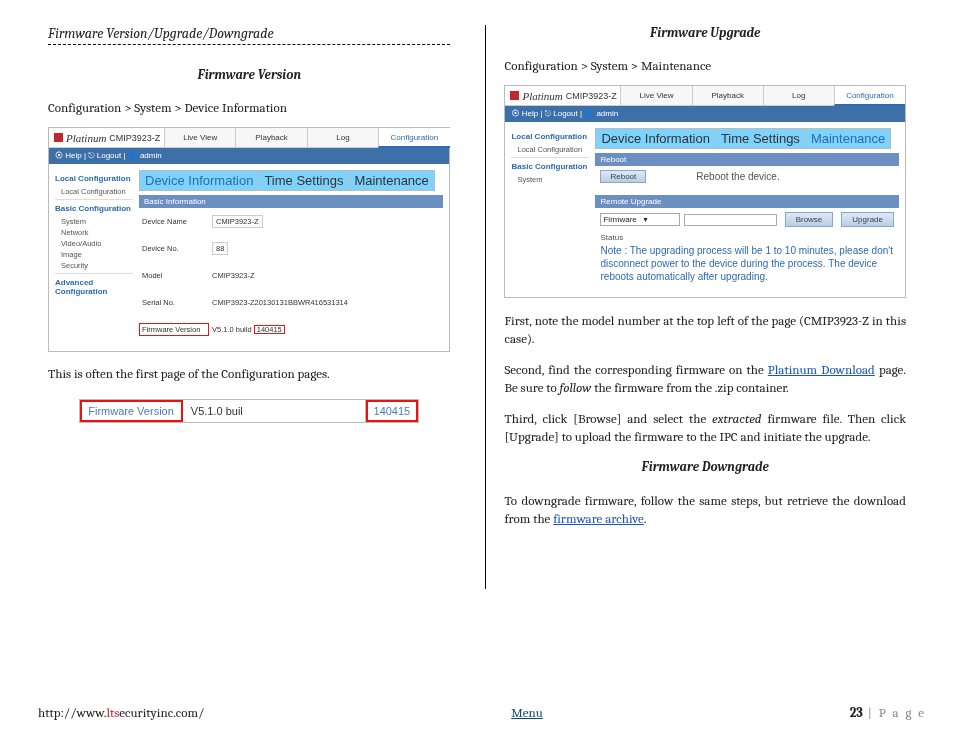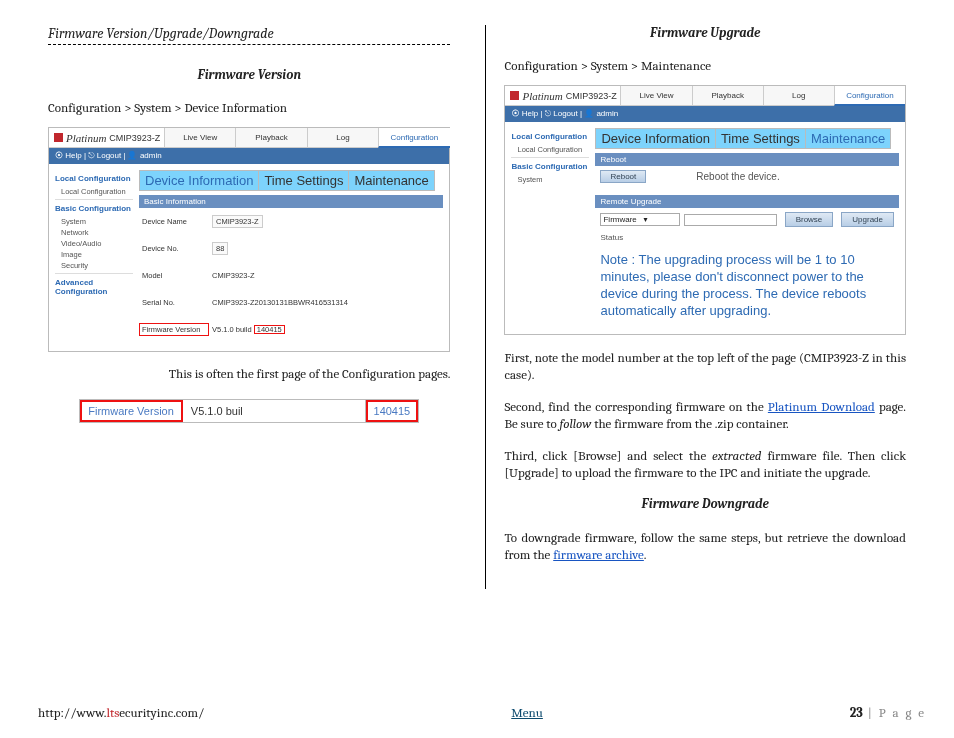--- a/index.html
+++ b/index.html
@@ -89,36 +89,36 @@
   .subtab.active { color:#2d6ab3; }
   .subtab + .subtab { border-left:none; }
   .blue-box-header {
     background:#6a8fc0; color:#fff; padding:2px 5px; font-size:8px;
   }
   .info-row { display:flex; padding:7px 0; }
   .info-key { width:70px; font-size:7.5px; color:#333; padding:2px 3px; }
   .info-val { flex:1; font-size:7.5px; color:#333; padding:2px 3px; }
   .info-box { border:1px solid #ccc; padding:1px 3px; font-size:7.5px; background:#fafafa; }
   .red-outline { outline:1.5px solid #e11; outline-offset:-1px; }
-  .caption { text-align:right; margin: 12px 0 18px 0; }
+  .caption { text-align:left; margin: 12px 0 18px 0; }
   .zoom-strip {
     display:flex; margin: 0 auto; width:340px; font-family:Arial,sans-serif;
     border:1px solid #bbb;
   }
   .zoom-cell { padding:5px 8px; font-size:11px; color:#4a7ac2; border-right:1px solid #bbb; white-space:nowrap; }
   .zoom-cell:last-child{border-right:none;}
   .zoom-cell.red { outline:2px solid #e11; outline-offset:-2px; }
   .zoom-cell.mid { flex:1; color:#333; }
   .para { text-align: justify; margin: 0 0 14px 0; line-height:1.35;}
   a.link { color:#1855c2; text-decoration: underline; }
   .reboot-btn { display:inline-block; border:1px solid #8aa6c6; background:linear-gradient(#dfe9f4,#b8cee6); padding:1px 9px; font-size:8px; color:#345; }
   .browse-btn { display:inline-block; border:1px solid #8aa6c6; background:linear-gradient(#dfe9f4,#b8cee6); padding:2px 10px; font-size:8px; color:#345; margin-left:4px;}
   .firmware-select { border:1px solid #aaa; font-size:8px; padding:1px 2px; width:80px; background:#fff;}
   .firmware-path { border:1px solid #aaa; font-size:8px; padding:1px 2px; flex:1; background:#fff; height:12px;}
-  .status-note { color:#2d6ab3; font-size:13px; margin-top:8px; line-height:1.3;}
+  .status-note { color:#2d6ab3; font-size:10px; margin-top:0; line-height:1.3;}
   .footer {
     position:absolute; left:38px; right:28px; bottom:18px;
     display:flex; justify-content:space-between; align-items:center;
     border-top: none;
     font-size:13px;
   }
   .footer .lts { color:#222; }
   .footer .lts .red { color:#c1272d; }
   .footer .menu { color:#0c4a6e; text-decoration:underline; }
   .footer .pageno { letter-spacing: 2px; color:#888;}

